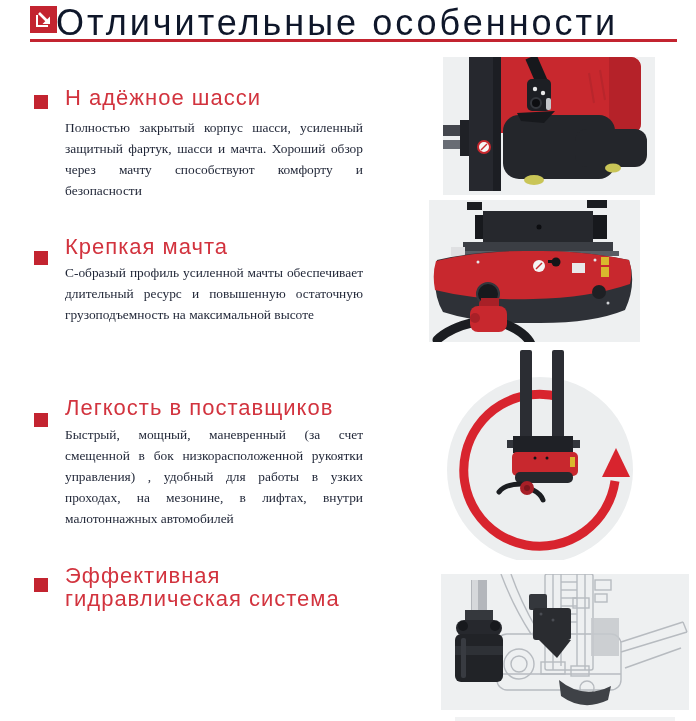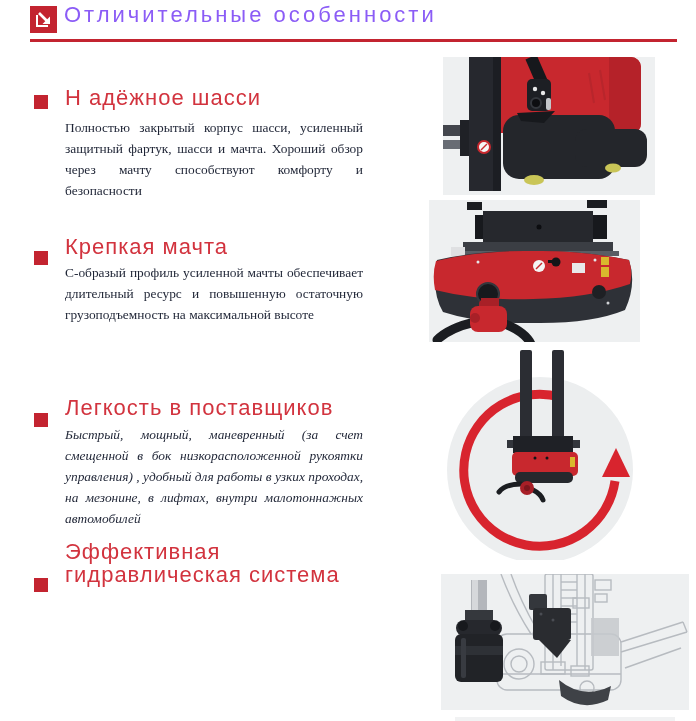--- a/index.html
+++ b/index.html
@@ -1,21 +1,21 @@
 <!DOCTYPE html>
 <html><head>
 <meta charset="utf-8">
 <style>
   html,body{margin:0;padding:0;background:#ffffff;}
   #page{position:relative;width:696px;height:721px;background:#ffffff;overflow:hidden;
         font-family:"Liberation Sans",sans-serif;}
   .abs{position:absolute;}
 
   
-  .title{left:64px;top:2px;font-size:22px;letter-spacing:3px;color:#8b5cf6;font-weight:400;}
+  .title{left:56px;top:2px;font-size:36px;letter-spacing:3px;color:#0f172a;font-weight:400;}
   .title-icon{left:30px;top:6px;width:27px;height:27px;}
   .title-rule{left:30px;top:39px;width:647px;height:2.5px;background:#C32430;}
 
   
   .bullet{width:14px;height:14px;background:#C32430;}
   .sec-heading{left:65px;color:#D2333E;font-size:22px;line-height:23px;letter-spacing:1px;font-weight:400;}
   .sec-body{left:65px;width:298px;color:#1E2435;font-family:"Liberation Serif",serif;
             font-size:13.4px;line-height:21px;text-align:justify;}
   .img-box{background:#EEF0F1;}
   .img-box svg{display:block;}
@@ -119,21 +119,21 @@
       <rect x="50" y="100" width="18" height="10" rx="4" fill="#A82027"></rect>
       <path d="M46 122 Q20 128 8 140" stroke="#1B1D21" stroke-width="9" fill="none" stroke-linecap="round"></path>
       <path d="M76 124 Q96 132 102 144" stroke="#1B1D21" stroke-width="9" fill="none" stroke-linecap="round"></path>
       <rect x="41" y="106" width="37" height="26" rx="8" fill="#C8282E"></rect>
       <circle cx="46" cy="118" r="5" fill="#A82027"></circle>
     </svg>
   </div>
 
   <div class="abs bullet" style="left:34px;top:413px;"></div>
   <div class="abs sec-heading" style="top:396px;">Легкость в поставщиков</div>
-  <div class="abs sec-body" style="top:424px;font-style:italic;">Быстрый, мощный, маневренный (за счет смещенной в бок низкорасположенной рукоятки управления) , удобный для работы в узких проходах, на мезонине, в лифтах, внутри малотоннажных автомобилей</div>
+  <div class="abs sec-body" style="top:424px;">Быстрый, мощный, маневренный (за счет смещенной в бок низкорасположенной рукоятки управления) , удобный для работы в узких проходах, на мезонине, в лифтах, внутри малотоннажных автомобилей</div>
 
   <div class="abs" style="left:435px;top:348px;width:210px;height:212px;">
     <svg width="210" height="212" viewBox="0 0 210 212">
 
       <circle cx="105" cy="122" r="93" fill="#ECEEEF"></circle>
 
       <path d="M 125 49 A 76 76 0 1 0 180 133" fill="none" stroke="#D8242E" stroke-width="9"></path>
       <polygon points="181,100 167,129 195,129" fill="#D8242E"></polygon>
 
       <rect x="85" y="2" width="12" height="90" rx="2" fill="#2B2D33"></rect>
@@ -147,21 +147,21 @@
       <circle cx="112" cy="110" r="1.5" fill="#111317"></circle>
       <rect x="80" y="124" width="58" height="11" rx="5" fill="#26282D"></rect>
       <path d="M86 136 Q70 136 64 144" stroke="#1B1D21" stroke-width="5" fill="none" stroke-linecap="round"></path>
       <path d="M98 142 Q106 146 108 152" stroke="#1B1D21" stroke-width="5" fill="none" stroke-linecap="round"></path>
       <circle cx="92" cy="140" r="7" fill="#A81F27"></circle>
       <circle cx="92" cy="140" r="3" fill="#7E161D"></circle>
     </svg>
   </div>
 
   <div class="abs bullet" style="left:34px;top:578px;"></div>
-  <div class="abs sec-heading" style="top:540px;width:285px;">Эффективная гидравлическая система</div>
+  <div class="abs sec-heading" style="top:564px;width:285px;">Эффективная гидравлическая система</div>
 
   <div class="abs img-box" style="left:441px;top:574px;width:248px;height:136px;">
     <svg width="248" height="136" viewBox="0 0 248 136">
       <rect width="248" height="136" fill="#EEF0F1"></rect>
       <g stroke="#B7BBC0" stroke-width="1.4" fill="none">
 
         <rect x="104" y="0" width="48" height="96" rx="2"></rect>
         <line x1="112" y1="0" x2="112" y2="96"></line>
         <line x1="120" y1="0" x2="120" y2="92"></line>
         <line x1="136" y1="0" x2="136" y2="92"></line>

